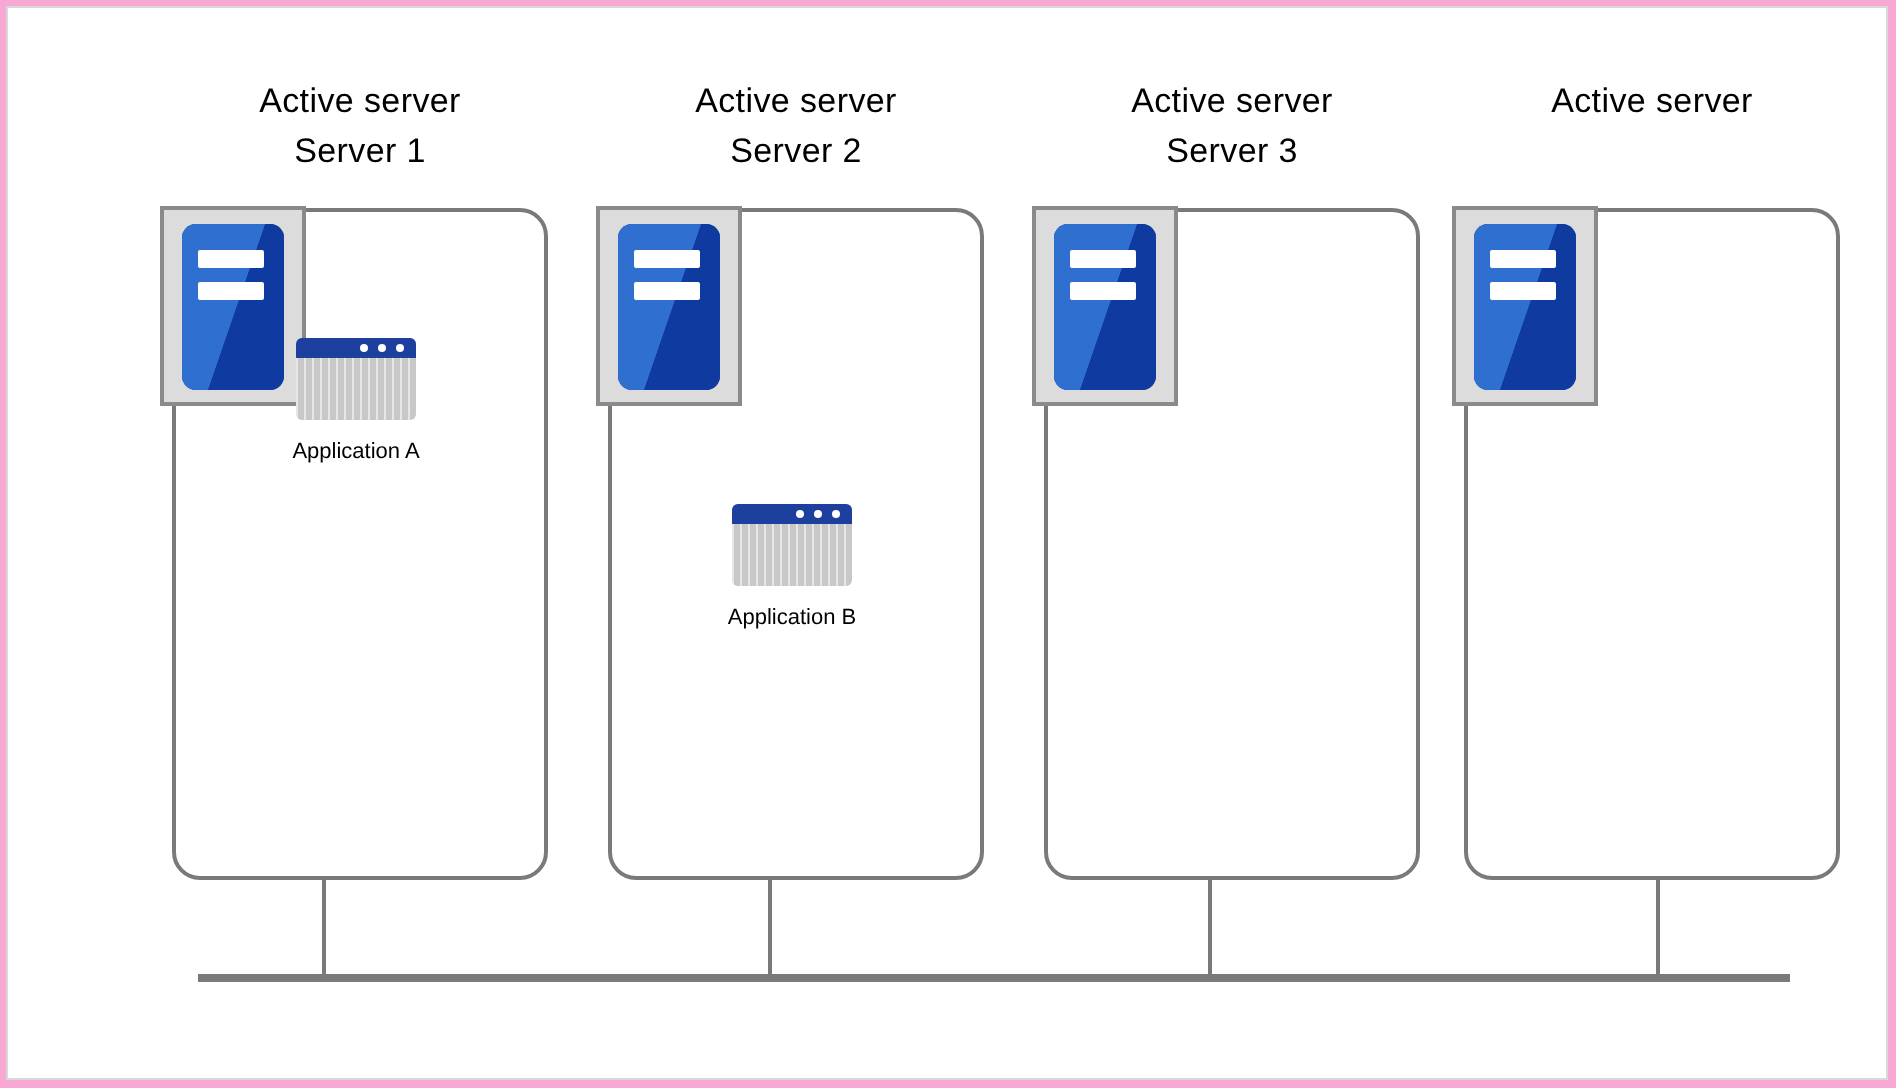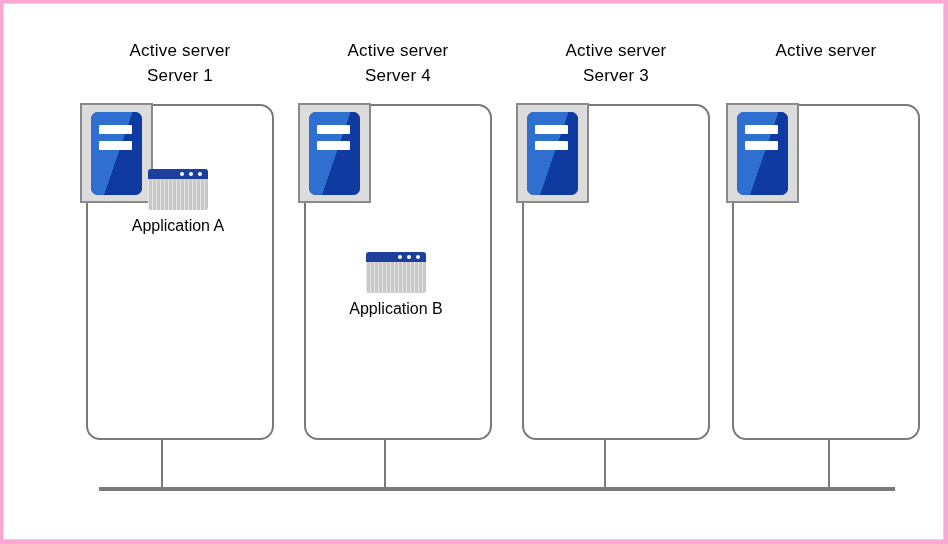--- a/index.html
+++ b/index.html
@@ -135,21 +135,21 @@
     background: #ffffff;
   }
   .app-icon .dot.d1 { right: 24px; }
   .app-icon .dot.d2 { right: 15px; }
   .app-icon .dot.d3 { right: 6px; }
 
   .app-label {
     margin-top: 5px;
     text-align: center;
     color: #000000;
-    font-size: 16px;
+    font-size: 11px;
     line-height: 22px;
     white-space: nowrap;
   }
 
   
   .drop-line {
     position: absolute;
     width: 2px;
     background: #7a7a7a;
   }
@@ -194,21 +194,21 @@
         <div class="dot d3"></div>
       </div>
       <div class="app-label">Application  A</div>
     </div>
   </div>
 
   <div class="server-column" style="left:294px;">
 
     <div class="server-caption">
       <span>Active server</span>
-      <span class="cap-line2">Server 4</span>
+      <span class="cap-line2">Server 2</span>
     </div>
 
     <div class="machine-box"></div>
 
     <div class="server-icon">
       <div class="chassis">
         <div class="light"></div>
         <div class="bar b1"></div>
         <div class="bar b2"></div>
       </div>

